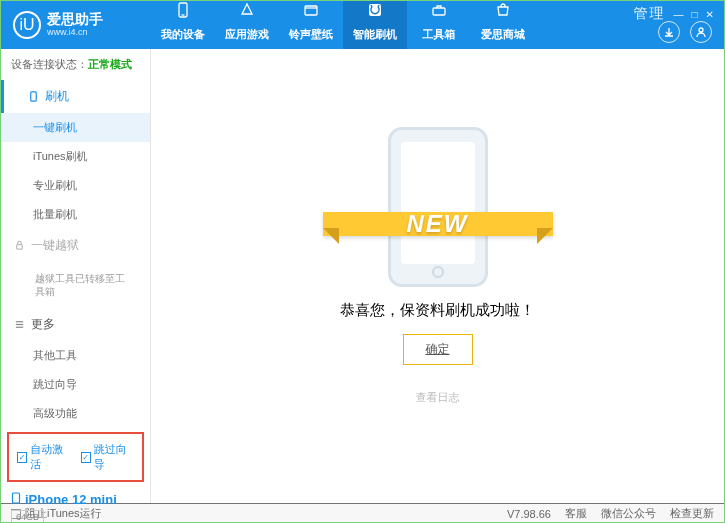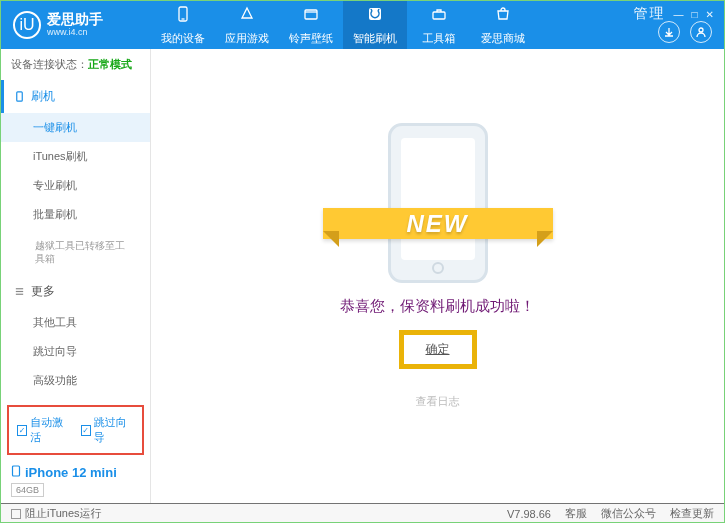--- a/index.html
+++ b/index.html
@@ -4,56 +4,56 @@
 <style>
 * { margin: 0; padding: 0; box-sizing: border-box; }
 body { font-family: "Microsoft YaHei", Arial, sans-serif; font-size: 12px; background: #f0f0f0; width: 725px; height: 523px; overflow: hidden; border: 1px solid #78d278; }
 .titlebar { height: 48px; background: linear-gradient(to bottom, #1a8fe8, #1a8fe8); display: flex; align-items: center; color: #fff; position: relative; }
 .logo-wrap { display: flex; align-items: center; padding-left: 12px; width: 150px; }
 .logo-circle { width: 28px; height: 28px; border: 2px solid #fff; border-radius: 50%; display: flex; align-items: center; justify-content: center; font-weight: normal; font-size: 16px; margin-right: 6px; }
 .logo-text { display: flex; flex-direction: column; line-height: 1.1; }
 .logo-title { font-size: 14px; font-weight: bold; }
 .logo-sub { font-size: 9px; opacity: 0.85; }
 .nav { display: flex; height: 100%; }
-.nav-item { width: 64px; display: flex; flex-direction: column; align-items: center; justify-content: center; cursor: pointer; font-size: 11px; gap: 8px; }
+.nav-item { width: 64px; display: flex; flex-direction: column; align-items: center; cursor: pointer; font-size: 11px; gap: 8px; font-weight: bold; }
 .nav-item.active { background: #1478c8; }
 .nav-icon { width: 18px; height: 18px; display: flex; align-items: center; justify-content: center; }
 .win-controls { position: absolute; right: 10px; top: 4px; display: flex; gap: 8px; align-items: center; font-size: 10px; }
 .win-controls > span { cursor: pointer; opacity: 0.9; }
 .right-circles { position: absolute; right: 12px; bottom: 6px; display: flex; gap: 10px; }
 .circle-btn { width: 22px; height: 22px; border: 1.5px solid rgba(255,255,255,0.8); border-radius: 50%; display: flex; align-items: center; justify-content: center; cursor: pointer; font-size: 11px; }
 .main { display: flex; height: 454px; background: #fff; }
 .sidebar { width: 150px; border-right: 1px solid #e5e5e5; display: flex; flex-direction: column; position: relative; }
 .status-row { padding: 8px 10px; font-size: 11px; color: #666; }
 .status-row .mode { color: #18a818; font-weight: bold; }
 .sect-head { display: flex; align-items: center; gap: 6px; padding: 8px 12px; color: #555; font-size: 12px; }
-.sect-head.blue { color: #1a8fe8; border-left: 3px solid #1a8fe8; padding-left: 9px; }
+.sect-head.blue { color: #1a8fe8; border-left: 3px solid #1a8fe8; padding-left: 23px; }
 .sect-head.locked { color: #aaa; }
 .sub-items { display: flex; flex-direction: column; }
 .sub-item { padding: 7px 0 7px 32px; color: #666; font-size: 11px; cursor: pointer; }
 .sub-item.active { background: #e8f3fc; color: #1a8fe8; }
 .sub-note { margin: 4px 12px 4px 28px; padding: 6px; color: #999; font-size: 10px; line-height: 1.3; }
 .checkbox-row { display: flex; gap: 10px; padding: 8px; border: 2px solid #e74c3c; margin: 4px 6px; }
 .cb-item { display: flex; align-items: center; gap: 3px; color: #1a8fe8; font-size: 11px; cursor: pointer; }
 .cb-box { width: 11px; height: 11px; border: 1px solid #1a8fe8; display: flex; align-items: center; justify-content: center; font-size: 8px; color: #1a8fe8; }
 .device-box { padding: 6px 10px; }
 .device-name { color: #1a8fe8; font-weight: bold; font-size: 13px; display: flex; align-items: center; gap: 4px; }
 .device-badge { display: inline-block; border: 1px solid #ccc; border-radius: 0; padding: 1px 4px; font-size: 9px; color: #888; margin-top: 3px; }
 .content { flex: 1; position: relative; display: flex; flex-direction: column; align-items: center; justify-content: center; }
 .illus { width: 200px; height: 180px; position: relative; margin-top: -30px; }
 .phone { position: absolute; left: 50%; top: 10px; transform: translateX(-50%); width: 100px; height: 160px; background: #eef3f7; border-radius: 14px; border: 3px solid #d8e2ea; }
 .phone::after { content: ""; position: absolute; top: 12px; left: 10px; right: 10px; bottom: 20px; background: #fff; border-radius: 4px; }
 .phone-btn { position: absolute; bottom: 6px; left: 50%; transform: translateX(-50%); width: 12px; height: 12px; border: 2px solid #cfd9e1; border-radius: 50%; }
-.ribbon { position: absolute; left: -15px; right: -15px; top: 95px; height: 31px; background: #ffc933; display: flex; align-items: center; justify-content: center; font-weight: 900; font-style: italic; color: #fff; font-size: 24px; letter-spacing: 2px; box-shadow: 0 2px 4px rgba(0,0,0,0.15); text-shadow: 0 2px 3px rgba(0,0,0,0.2); }
+.ribbon { position: absolute; left: -15px; right: -15px; top: 95px; height: 24px; background: #ffc933; display: flex; align-items: center; justify-content: center; font-weight: 900; font-style: italic; color: #fff; font-size: 24px; letter-spacing: 2px; box-shadow: 0 2px 4px rgba(0,0,0,0.15); text-shadow: 0 2px 3px rgba(0,0,0,0.2); }
 .ribbon::before, .ribbon::after { content: ""; position: absolute; bottom: -8px; border: 8px solid transparent; }
 .ribbon::before { left: 0; border-top-color: #d49f1a; border-right-color: #d49f1a; }
 .ribbon::after { right: 0; border-top-color: #d49f1a; border-left-color: #d49f1a; }
 .halo { position: absolute; left: 50%; top: 50%; width: 240px; height: 240px; transform: translate(-50%, -52%); background: radial-gradient(circle, rgba(90,190,255,0.25) 0%, rgba(90,190,255,0) 60%); border-radius: 50%; z-index: -1; }
-.success-text { margin-top: 4px; font-size: 15px; color: #701a75; }
-.ok-btn { margin-top: 14px; padding: 6px 22px; border: 5px solid #eab308; background: #fff; color: #555; cursor: pointer; font-size: 12px; text-decoration: underline; }
+.success-text { margin-top: 4px; font-size: 15px; color: #000000; }
+.ok-btn { margin-top: 14px; padding: 6px 22px; border: 1px solid #eab308; background: #fff; color: #555; cursor: pointer; font-size: 12px; text-decoration: underline; }
 .log-link { margin-top: 25px; color: #bbb; font-size: 11px; cursor: pointer; }
 .footer { height: 20px; background: #f7f7f7; border-top: 1px solid #737373; display: flex; align-items: center; padding: 0 10px; font-size: 11px; color: #666; }
 .footer .spacer { flex: 1; }
 .footer .f-item { margin-left: 14px; cursor: pointer; }
 .f-cb { width: 10px; height: 10px; border: 1px solid #999; margin-right: 4px; display: inline-block; vertical-align: middle; }
 .head-icon { width: 12px; height: 12px; display:inline-flex; align-items:center; justify-content:center;}
 </style>
 </head>
 <body>
 
@@ -156,20 +156,29 @@
         </span>
       <span>刷机</span>
     </div>
     <div class="sub-items">
       <div class="sub-item active">一键刷机</div>
       <div class="sub-item">iTunes刷机</div>
       <div class="sub-item">专业刷机</div>
       <div class="sub-item">批量刷机</div>
     </div>
 
+    <div class="sect-head locked">
+      <span class="head-icon">
+          <svg width="11" height="11" viewBox="0 0 12 12" fill="none" stroke="#bbb" stroke-width="1.3">
+            <rect x="3" y="5" width="6" height="5" rx="1"></rect>
+            <path d="M4 5 V3.5 A2 2 0 0 1 8 3.5 V5"></path>
+          </svg>
+        </span>
+      <span>一键越狱</span>
+    </div>
     <div class="sub-note">越狱工具已转移至工具箱</div>
 
     <div class="sect-head">
       <span class="head-icon">
           <svg width="11" height="11" viewBox="0 0 12 12" stroke="#888" stroke-width="1.3">
             <line x1="2" y1="3" x2="10" y2="3"></line>
             <line x1="2" y1="6" x2="10" y2="6"></line>
             <line x1="2" y1="9" x2="10" y2="9"></line>
           </svg>
         </span>

